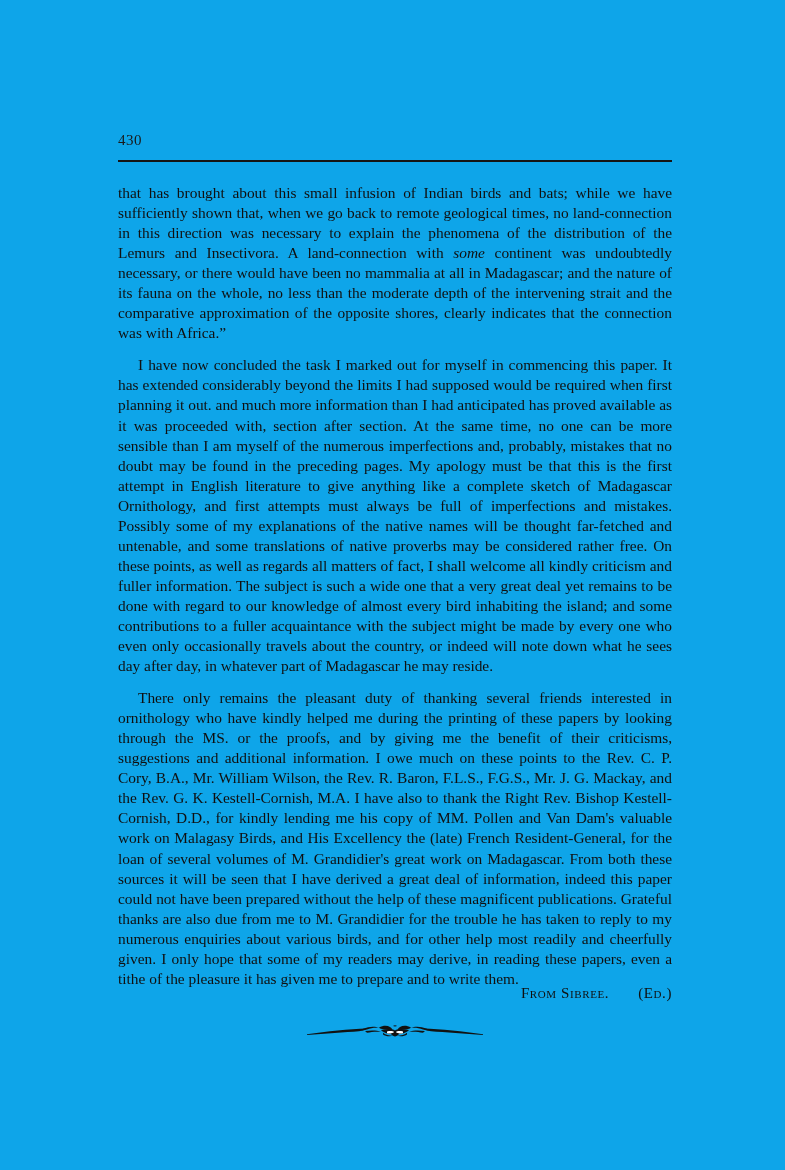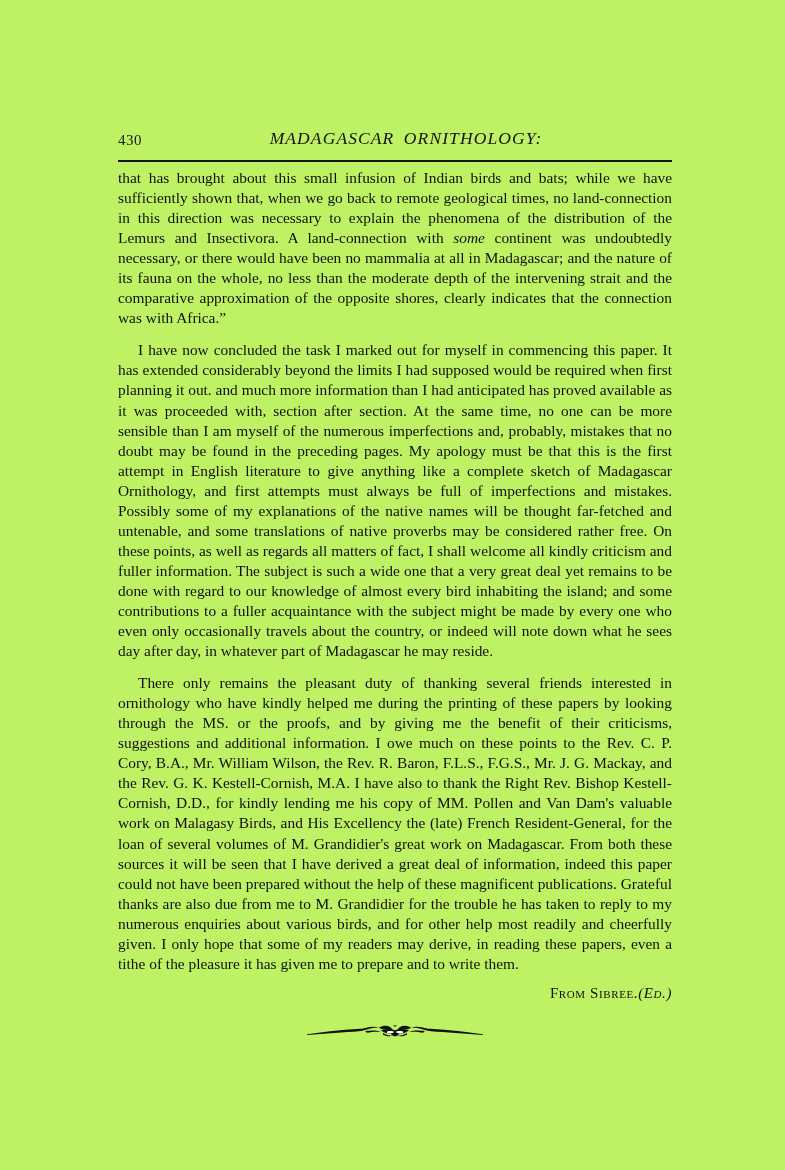--- a/index.html
+++ b/index.html
@@ -16,21 +16,21 @@
     color: #111111;
     overflow: hidden;
   }
 
   
   .page {
     position: absolute;
     left: 0; top: 0;
     width: 785px;
     height: 1170px;
-    background: #bef264;
+    background: #0ea5e9;
   }
 
   
   .running-head {
     position: absolute;
     left: 118px;
     top: 128px;
     width: 554px;
     height: 26px;
   }
@@ -64,21 +64,21 @@
     top: 160px;
     width: 554px;
     height: 2px;
     background: #151515;
   }
 
   
   .textblock {
     position: absolute;
     left: 118px;
-    top: 168px;
+    top: 183px;
     width: 554px;
     font-size: 15.4px;
     line-height: 20.05px;
     text-align: justify;
     text-justify: inter-word;
     color: #101010;
     -webkit-font-smoothing: antialiased;
   }
   .textblock p {
     margin: 0;
@@ -99,22 +99,21 @@
     top: 985px;
     width: 554px;
     text-align: right;
     font-size: 15px;
     font-variant: small-caps;
     letter-spacing: 0.6px;
     color: #101010;
     padding-right: 22px;
   }
   .signature .sig-ed {
-    margin-left: 0;
-    font-style: italic;
+    margin-left: 29px;
   }
 
   
   .ornament {
     position: absolute;
     left: 118px;
     top: 1018px;
     width: 554px;
     height: 34px;
     text-align: center;
@@ -124,21 +123,20 @@
     vertical-align: top;
   }
 </style>
 </head>
 <body>
 
 <div class="page">
 
   <div class="running-head">
     <div class="folio">430</div>
-    <div class="head-title">MADAGASCAR ORNITHOLOGY:</div>
   </div>
 
   <div class="head-rule"></div>
 
   <div class="textblock">
 
     <p class=""><span>that has brought about this small infusion of Indian birds and bats; while we have sufficiently shown that, when we go back to remote geological times, no land-connection in this direction was necessary to explain the phenomena of the distribution of the Lemurs and Insectivora. A land-connection with </span><span class="it">some</span><span> continent was undoubtedly necessary, or there would have been no mammalia at all in Madagascar; and the nature of its fauna on the whole, no less than the moderate depth of the intervening strait and the comparative approximation of the opposite shores, clearly indicates that the connection was with Africa.”</span></p>
 
     <p class="indent">I have now concluded the task I marked out for myself in commencing this paper.   It has extended considerably beyond the limits I had supposed would be required when first planning it out. and much more information than I had anticipated has proved available as it was proceeded with, section after section.   At the same time, no one can be more sensible than I am myself of the numerous imperfections and, probably, mistakes that no doubt may be found in the preceding pages. My apology must be that this is the first attempt in English literature to give anything like a complete sketch of Madagascar Ornithology, and first attempts must always be full of imperfections and mistakes.   Possibly some of my explanations of the native names will be thought far-fetched and untenable, and some translations of native proverbs may be considered rather free.   On these points, as well as regards all matters of fact, I shall welcome all kindly criticism and fuller information. The subject is such a wide one that a very great deal yet remains to be done with regard to our knowledge of almost every bird inhabiting the island; and some contributions to a fuller acquaintance with the subject might be made by every one who even only occasionally travels about the country, or indeed will note down what he sees day after day, in whatever part of Madagascar he may reside.</p>
 

